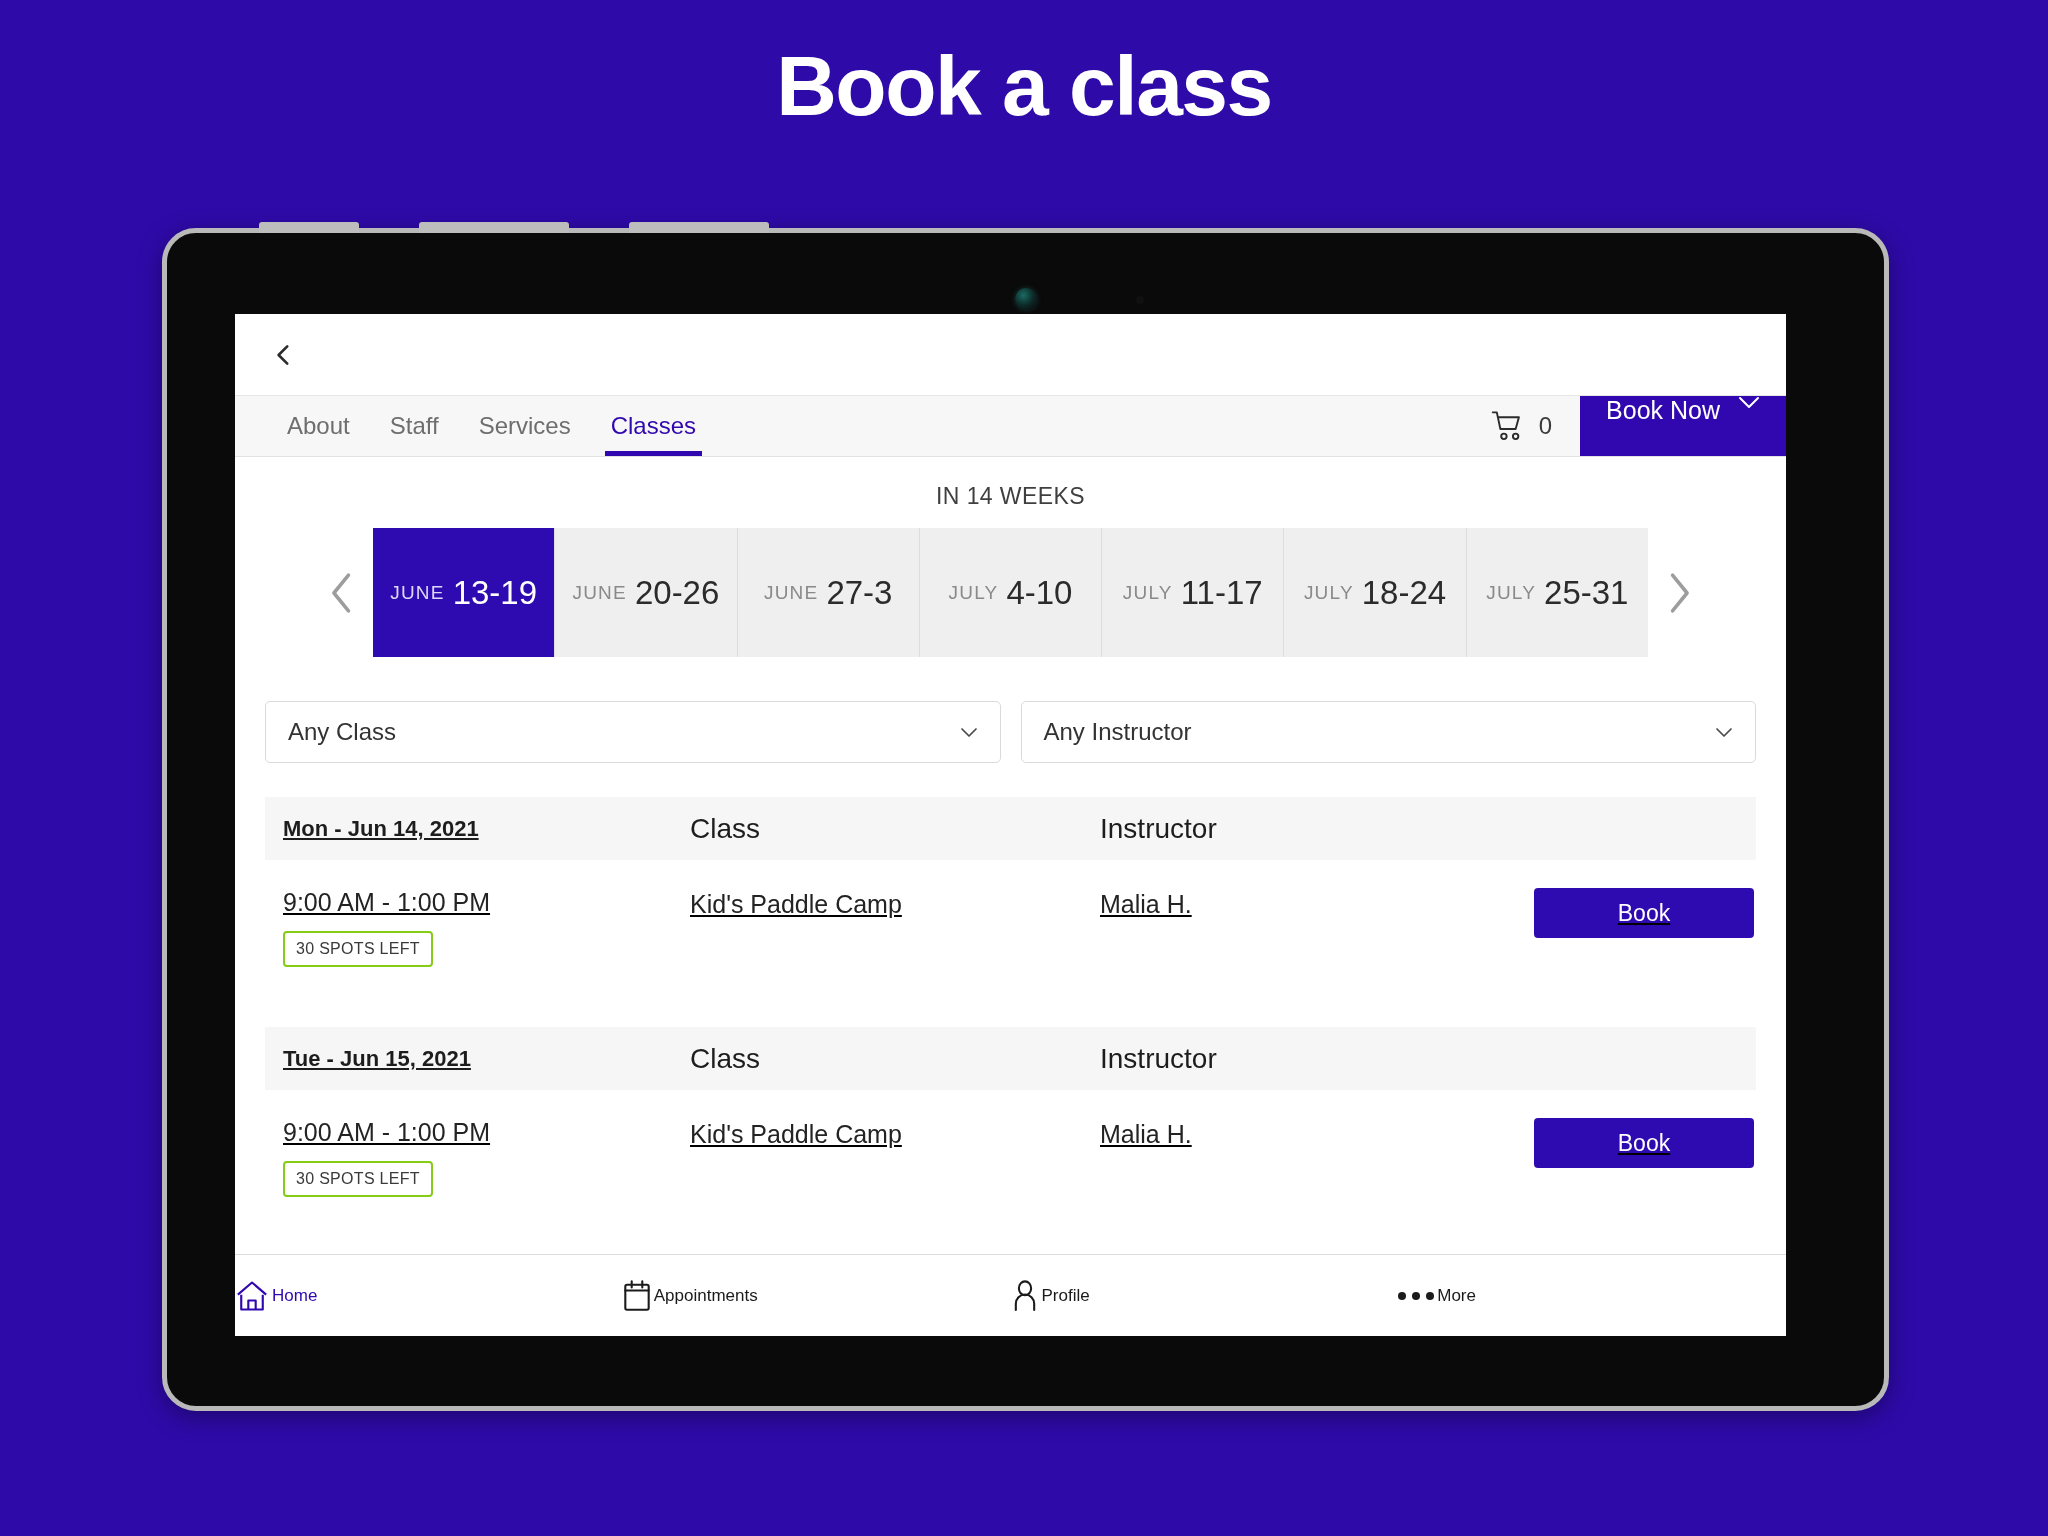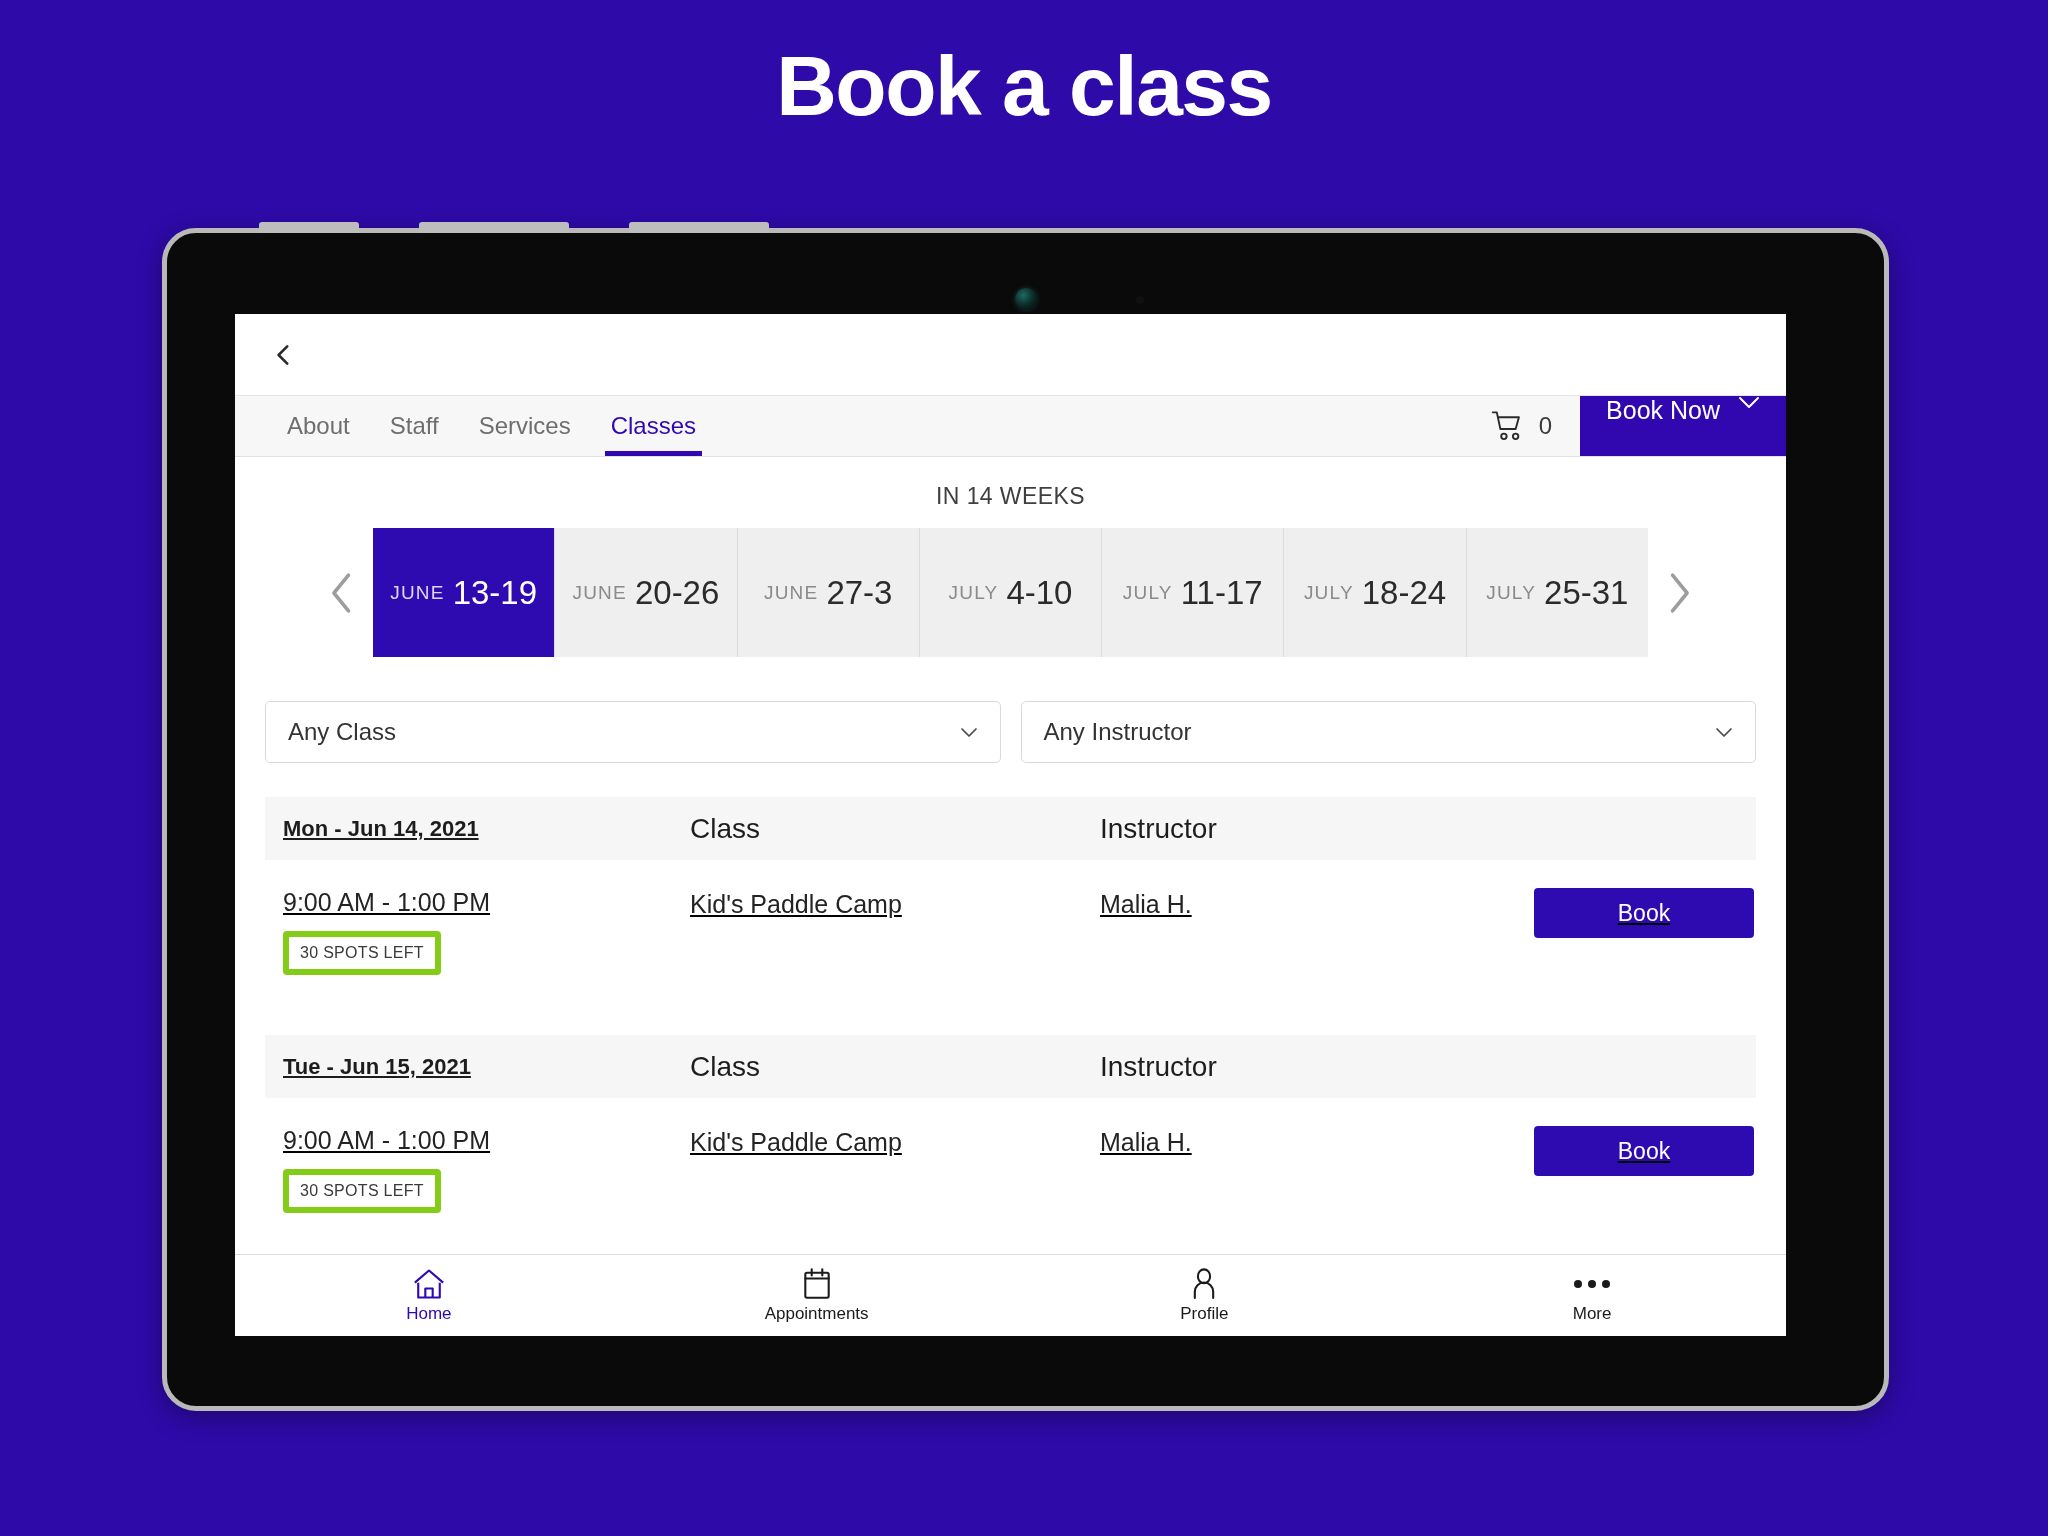--- a/index.html
+++ b/index.html
@@ -289,21 +289,21 @@
     width: 425px;
     padding-left: 18px;
   }
   .classrow .time-text {
     font-size: 25px;
     color: #232323;
   }
   .spots-badge {
     display: inline-block;
     margin-top: 14px;
-    border: 6px solid #84cc16;
+    border: 2px solid #84cc16;
     border-radius: 4px;
     padding: 7px 11px;
     font-size: 16px;
     color: #3a3a3a;
     letter-spacing: 0.3px;
   }
   .classrow .c-classname {
     width: 410px;
     font-size: 25px;
     color: #232323;
@@ -339,21 +339,21 @@
     left: 0; right: 0; bottom: 0;
     height: 82px;
     background: #ffffff;
     border-top: 1px solid #dcdcdc;
     display: flex;
     align-items: center;
   }
   .navitem {
     flex: 1 1 0;
     display: flex;
-    flex-direction: column;
+    flex-direction: row;
     align-items: center;
     justify-content: flex-start;
     gap: 3px;
     cursor: pointer;
     color: #1b1b1b;
   }
   .navitem.active { color: #3108AF; }
   .navitem .nav-label { font-size: 17px; }
   .nav-ico { height: 34px; display: flex; align-items: center; }
   .dots { display: flex; gap: 6px; align-items: center; height: 34px; }

